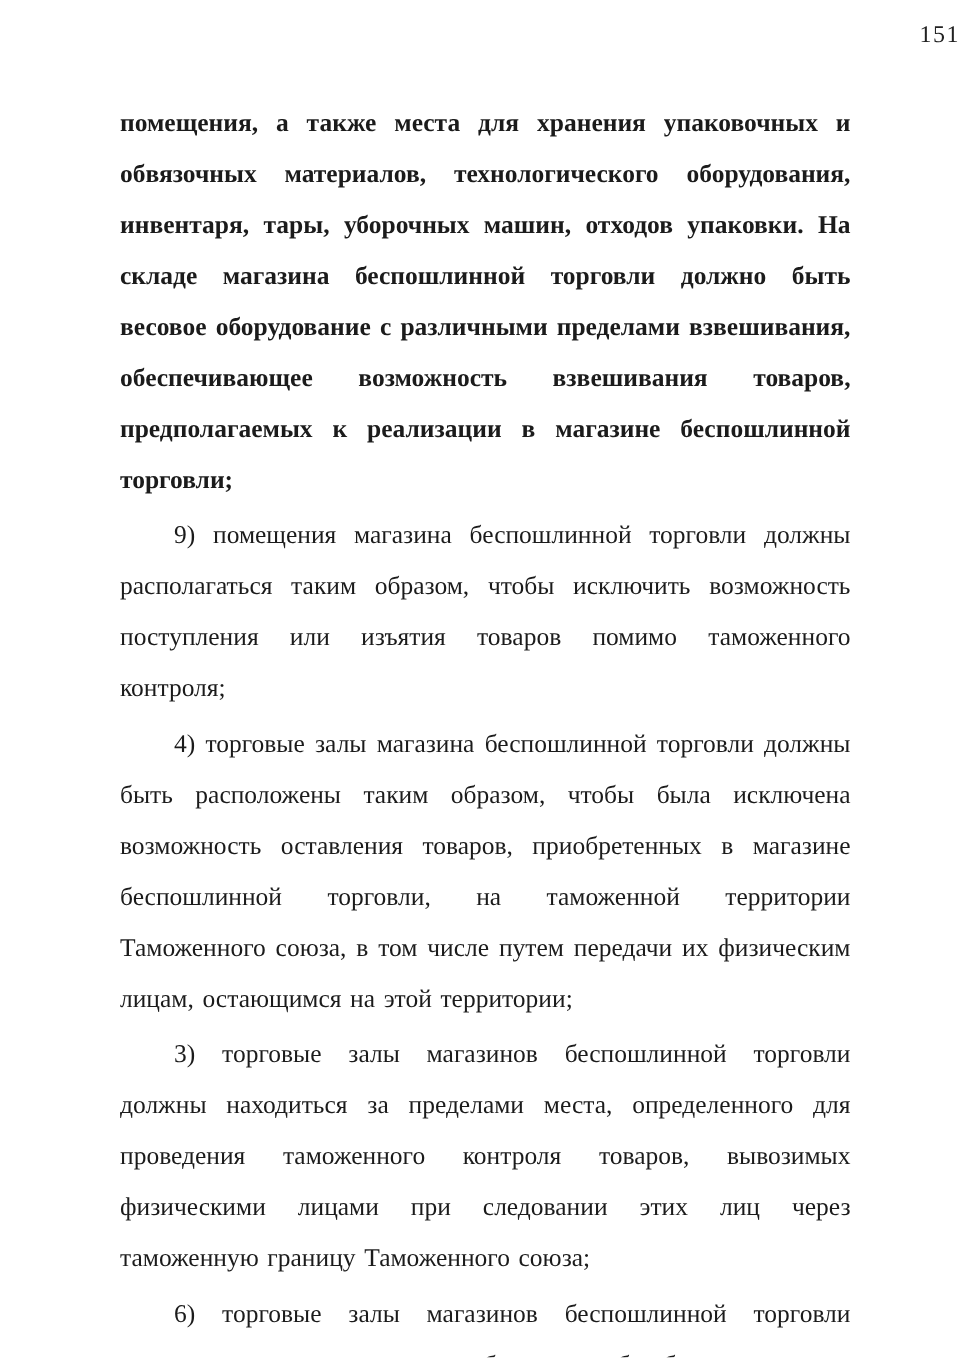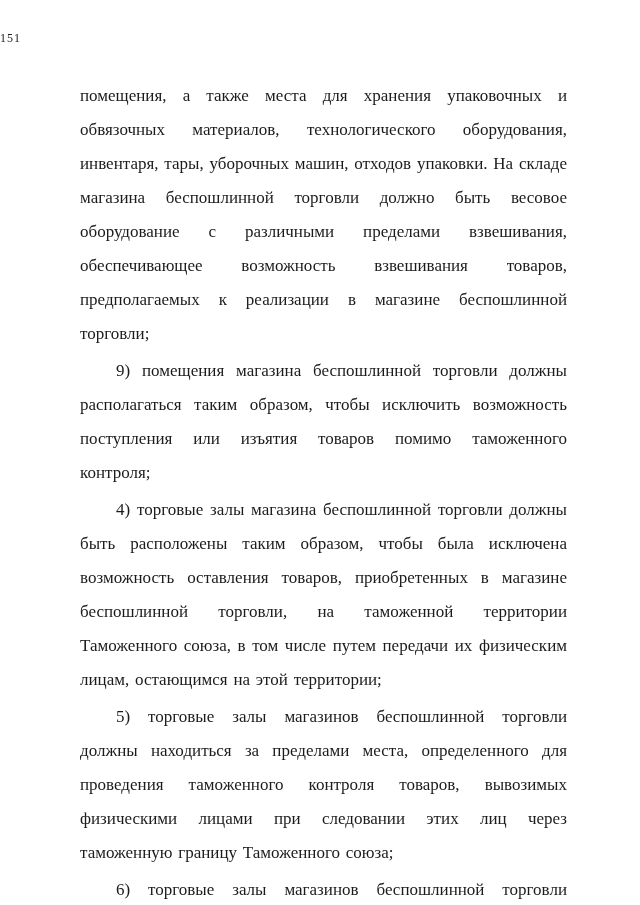--- a/index.html
+++ b/index.html
@@ -10,48 +10,49 @@
   .page {
     position: relative;
     width: 640px;
     height: 905px;
     background: #ffffff;
     overflow: hidden;
     font-family: "Liberation Serif", "DejaVu Serif", serif;
     color: #1b1b1b;
   }
   .page-number {
-    padding-top: 30px;
-    text-align: left;
-    font-size: 12px;
+    padding-top: 16px;
+    text-align: right;
+    font-size: 16px;
     line-height: 16px;
     letter-spacing: 1px;
     color: #222222;
   }
   .content {
     margin: 33px 73px 0 80px;
     text-align: justify;
     font-size: 17px;
     line-height: 34px;
     word-spacing: 1.5px;
   }
   .para {
     margin: 0 0 3px 0;
     text-indent: 36px;
   }
   .para.no-indent {
     text-indent: 0;
+    font-weight: bold;
   }
 </style>
 </head>
 <body>
 
 <div class="page">
   <div class="page-number">151</div>
 
   <div class="content">
     <p class="para no-indent">помещения, а также места для хранения упаковочных и обвязочных материалов, технологического оборудования, инвентаря, тары, уборочных машин, отходов упаковки. На складе магазина беспошлинной торговли должно быть весовое оборудование с различными пределами взвешивания, обеспечивающее возможность взвешивания товаров, предполагаемых к реализации в магазине беспошлинной торговли;</p>
     <p class="para">9) помещения магазина беспошлинной торговли должны располагаться таким образом, чтобы исключить возможность поступления или изъятия товаров помимо таможенного контроля;</p>
     <p class="para">4) торговые залы магазина беспошлинной торговли должны быть расположены таким образом, чтобы была исключена возможность оставления товаров, приобретенных в магазине беспошлинной торговли, на таможенной территории Таможенного союза, в том числе путем передачи их физическим лицам, остающимся на этой территории;</p>
-    <p class="para">5) торговые залы магазинов беспошлинной торговли должны находиться за пределами места, определенного для проведения таможенного контроля товаров, вывозимых физическими лицами при следовании этих лиц через таможенную границу Таможенного союза;</p>
+    <p class="para">3) торговые залы магазинов беспошлинной торговли должны находиться за пределами места, определенного для проведения таможенного контроля товаров, вывозимых физическими лицами при следовании этих лиц через таможенную границу Таможенного союза;</p>
     <p class="para">6) торговые залы магазинов беспошлинной торговли должны располагаться таким образом, чтобы была исключена возможность доступа в эти залы физических лиц, въезжающих на таможенную территорию</p>
   </div>
 </div>
 
 </body></html>

